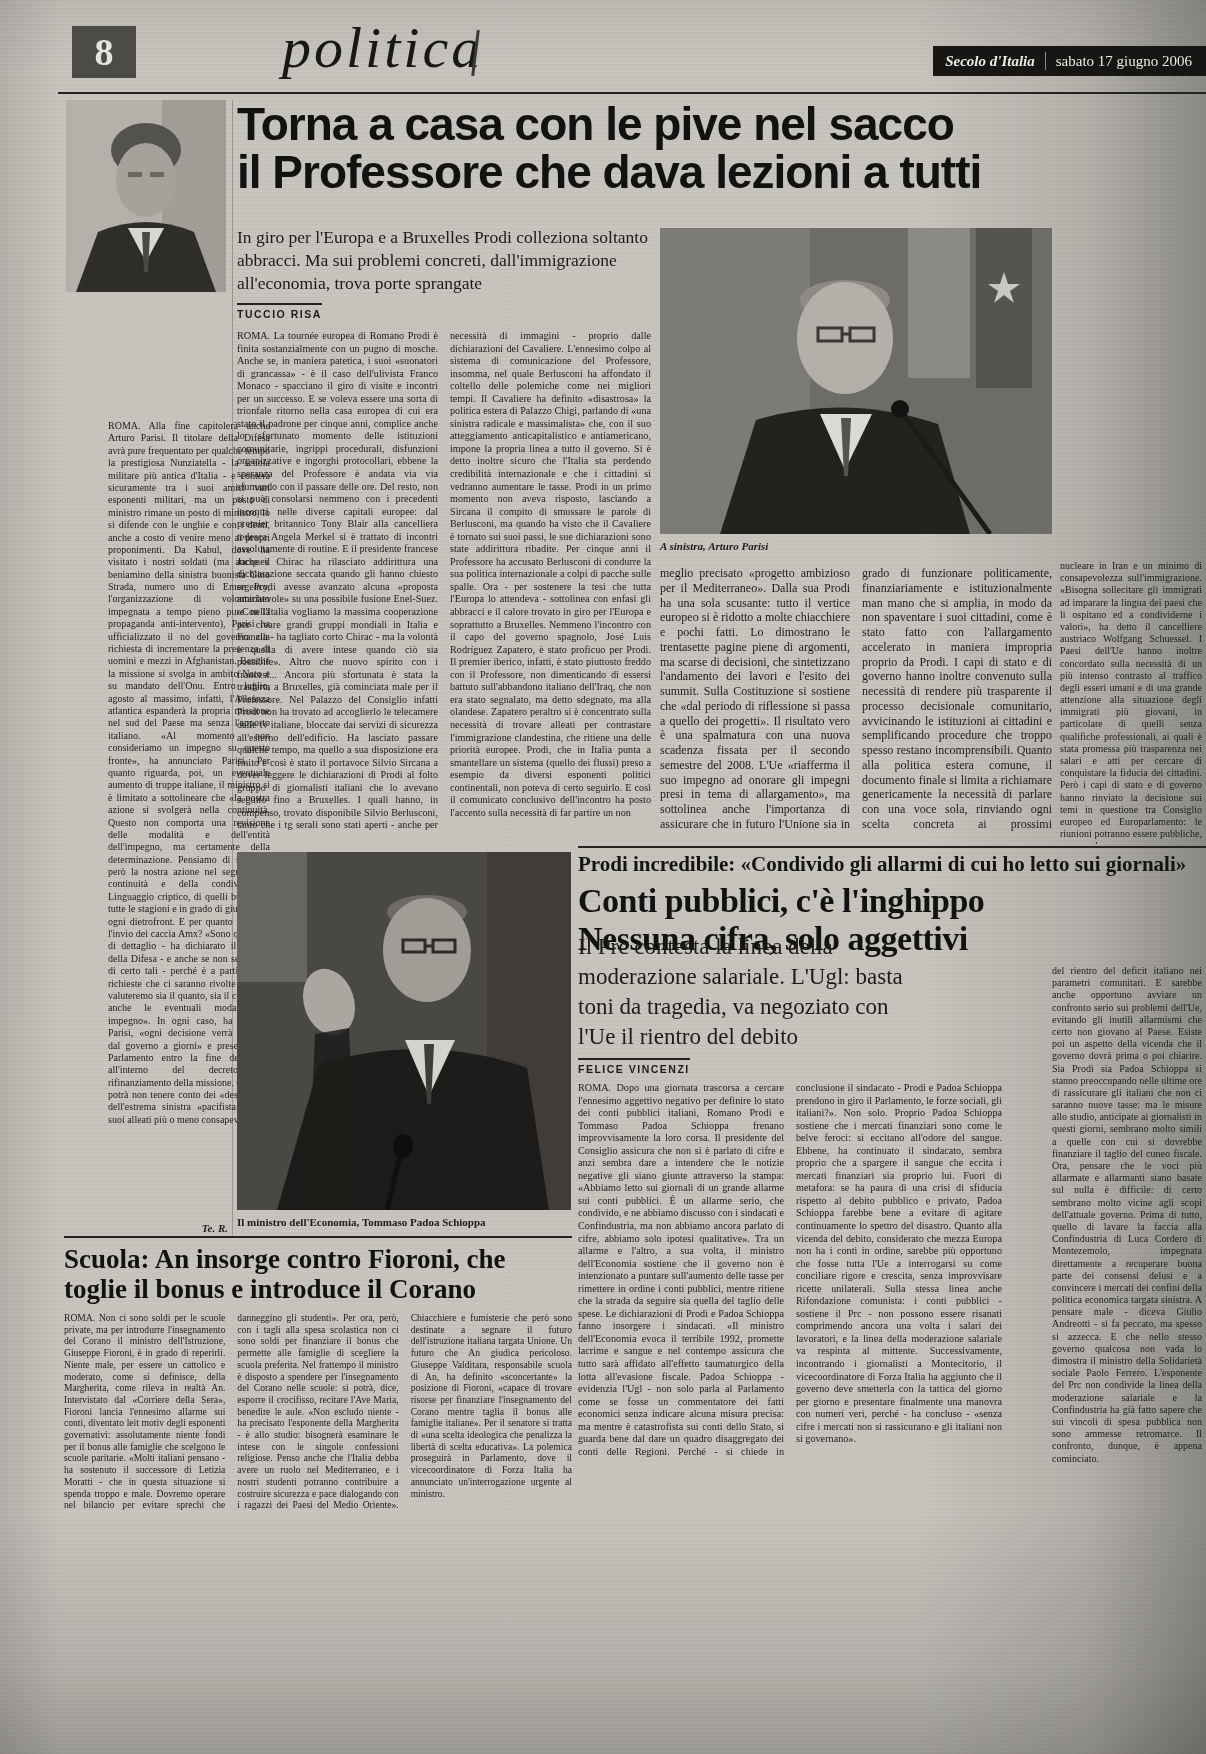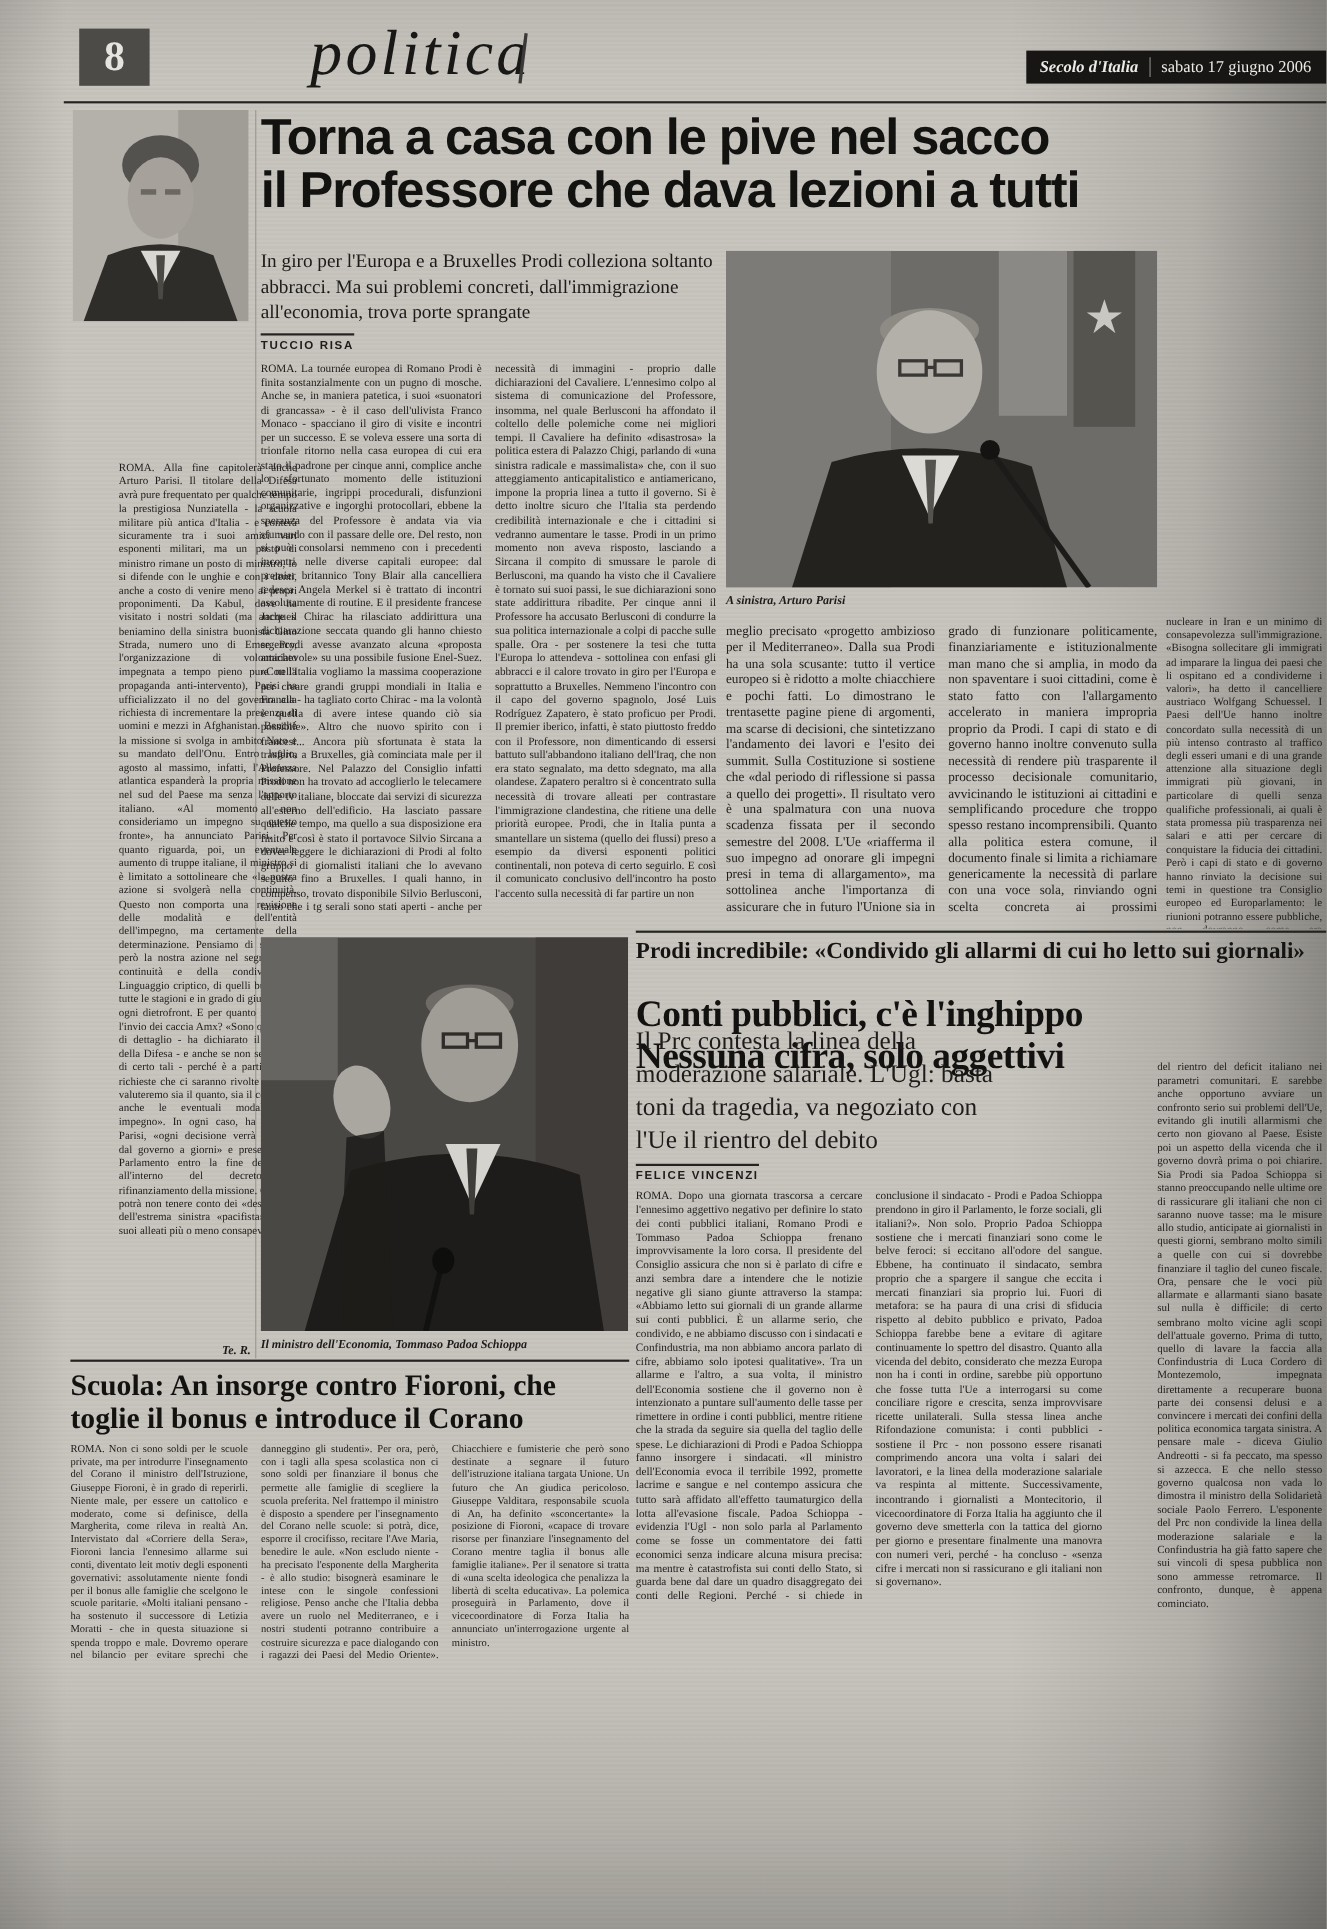--- a/index.html
+++ b/index.html
@@ -42,30 +42,30 @@
   #lead-body-1{left:237px;top:330px;width:414px;height:512px;overflow:hidden;column-count:2;column-gap:12px;
     font-size:10.2px;line-height:1.23;}
   #prodi-photo{left:660px;top:228px;width:392px;height:306px;}
   #prodi-caption{left:660px;top:540px;width:392px;font-size:11px;font-weight:bold;font-style:italic;}
   #lead-body-2{left:660px;top:566px;width:392px;height:278px;overflow:hidden;column-count:2;column-gap:12px;
     font-size:12px;line-height:1.23;}
   #lead-body-3{left:1060px;top:560px;width:142px;height:284px;overflow:hidden;font-size:10px;line-height:1.22;}
   
   #eco-rule{left:578px;top:846px;width:628px;height:2px;background:#24231f;}
   #eco-kicker{left:578px;top:852px;width:628px;font-size:21px;font-weight:bold;white-space:nowrap;overflow:hidden;color:#141412;}
-  #eco-headline{left:578px;top:882px;width:490px;font-size:34px;font-weight:bold;line-height:1.12;letter-spacing:-.5px;color:#121210;margin-top:22px;}
+  #eco-headline{left:578px;top:882px;width:490px;font-size:34px;font-weight:bold;line-height:1.12;letter-spacing:-.5px;color:#121210;}
   #eco-headline div{white-space:nowrap;}
   #eco-standfirst{left:578px;top:932px;width:345px;font-size:23px;line-height:1.3;}
   #eco-byline{left:578px;top:1058px;font-size:10.5px;font-weight:bold;letter-spacing:1.5px;text-transform:uppercase;
     border-top:2px solid #24231f;padding-top:3px;font-family:"Liberation Sans",sans-serif;}
   #eco-body{left:578px;top:1082px;width:424px;height:486px;overflow:hidden;column-count:2;column-gap:12px;
     font-size:10.2px;line-height:1.23;}
   #eco-body-strip{left:1052px;top:965px;width:150px;height:600px;overflow:hidden;font-size:10px;line-height:1.22;}
   #padoa-photo{left:237px;top:852px;width:334px;height:358px;}
-  #padoa-caption{left:237px;top:1216px;width:334px;font-size:11px;font-weight:bold;font-style:italic;}
+  #padoa-caption{left:237px;top:1216px;width:334px;font-size:11px;font-weight:bold;}
   
   #school-rule{left:64px;top:1236px;width:508px;height:2px;background:#24231f;}
   #school-headline{left:64px;top:1244px;width:508px;font-size:27px;font-weight:bold;line-height:1.12;color:#121210;}
   #school-body{left:64px;top:1312px;width:508px;height:266px;overflow:hidden;column-count:3;column-gap:12px;
     font-size:9.6px;line-height:1.22;}
   svg{display:block;}
 </style>
 </head>
 <body>
 

